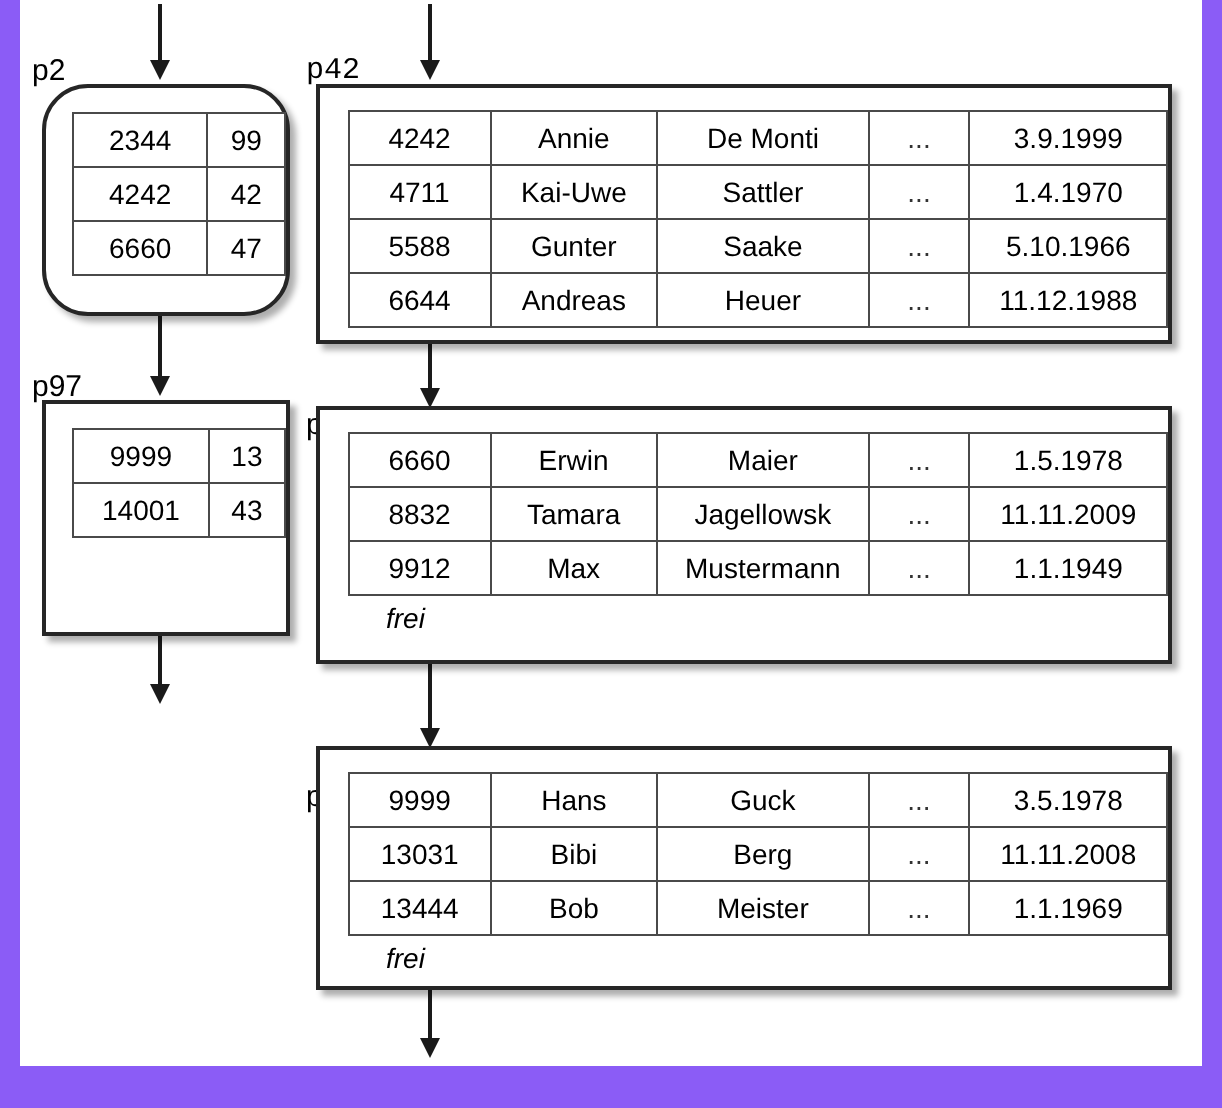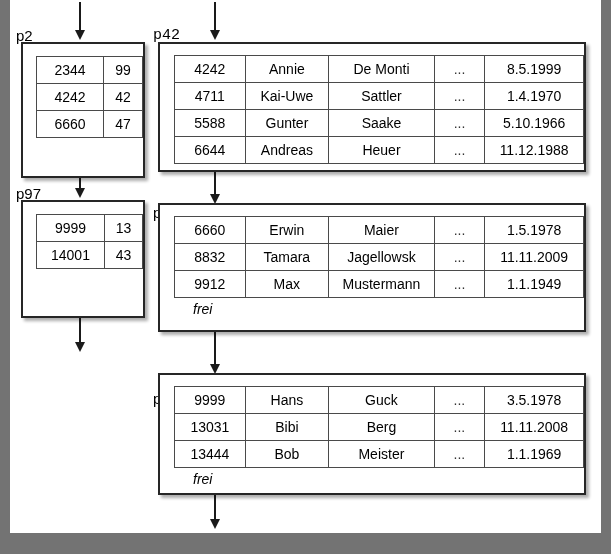--- a/index.html
+++ b/index.html
@@ -10,21 +10,21 @@
     width: 611px;
     height: 554px;
     background: #f8f8f8;
     font-family: "Liberation Sans", sans-serif;
     overflow: hidden;
   }
   #canvas {
     position: relative;
     width: 611px;
     height: 554px;
-    background: #737373;
+    background: #8b5cf6;
   }
   #paper {
     position: absolute;
     left: 10px;
     top: 0px;
     width: 591px;
     height: 533px;
     background: #ffffff;
   }
 
@@ -138,21 +138,21 @@
     <div class="shaft" style="height:34px;"></div>
     <div class="head" style="top:32px;"></div>
   </div>
 
   <div class="arrow" style="left:214px; top:495px;">
     <div class="shaft" style="height:26px;"></div>
     <div class="head" style="top:24px;"></div>
   </div>
 
   <div class="page-label" style="left:16px; top:27px;">p2</div>
-  <div class="page-box" style="left:21px; top:42px; width:124px; height:136px;">
+  <div class="page-box" style="left:21px; top:42px; width:124px; height:116px;border-radius:23px;">
     <table class="rec-table idx-table" style="left:13px; top:12px;">
       <tbody>
         <tr>
           <td class="c-key">2344</td>
           <td class="c-ptr">99</td>
         </tr>
         <tr>
           <td class="c-key">4242</td>
           <td class="c-ptr">42</td>
         </tr>
@@ -182,21 +182,21 @@
 
   <div class="page-label" style="left:153px; top:27px;font-family:Liberation Mono, monospace;">p42</div>
   <div class="page-box" style="left:158px; top:42px; width:428px; height:130px;">
     <table class="rec-table dat-table" style="left:14px; top:11px;">
       <tbody>
         <tr>
           <td class="d-id">4242</td>
           <td class="d-first">Annie</td>
           <td class="d-last">De Monti</td>
           <td class="d-dots">...</td>
-          <td class="d-date">8.5.1999</td>
+          <td class="d-date">3.9.1999</td>
         </tr>
         <tr>
           <td class="d-id">4711</td>
           <td class="d-first">Kai-Uwe</td>
           <td class="d-last">Sattler</td>
           <td class="d-dots">...</td>
           <td class="d-date">1.4.1970</td>
         </tr>
         <tr>
           <td class="d-id">5588</td>

